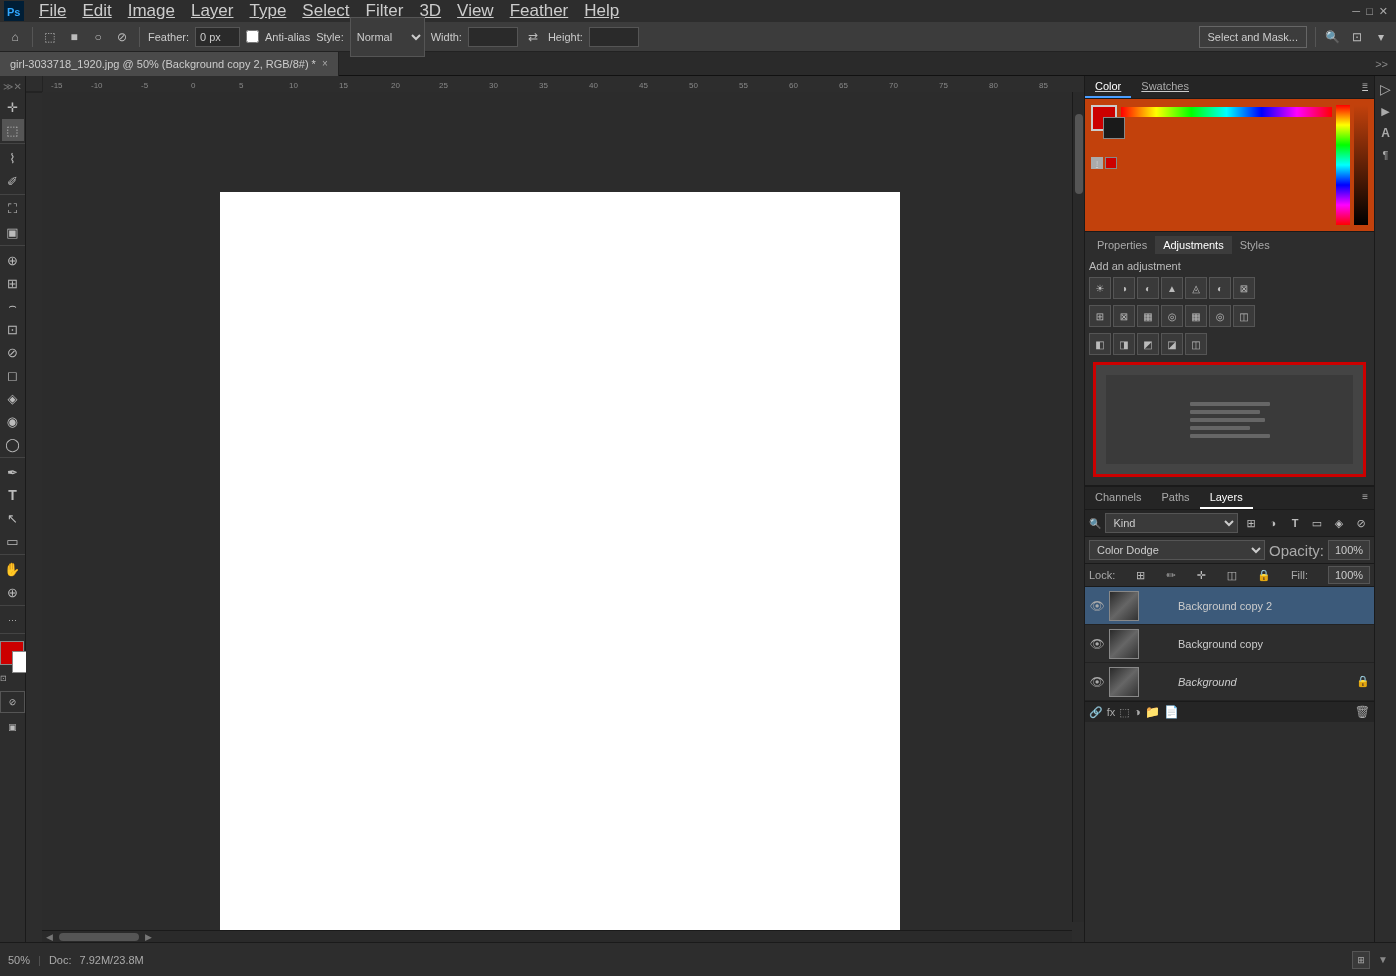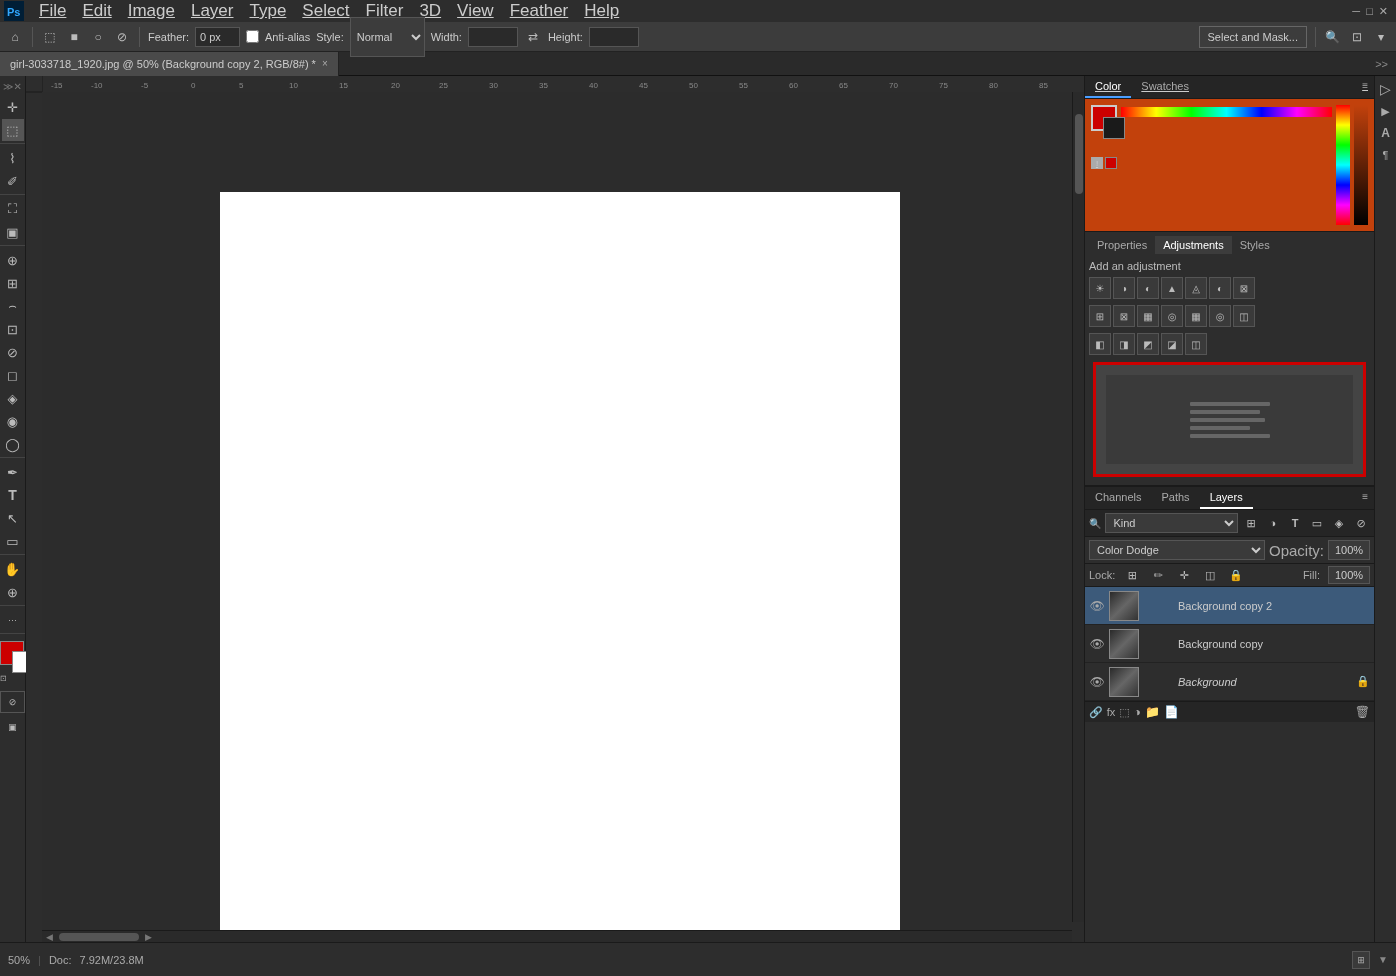--- a/index.html
+++ b/index.html
@@ -373,21 +373,21 @@
       color: #ccc;
       font-size: 11px;
       width: 42px;
       height: 20px;
       text-align: center;
     }
     .lock-row {
       display: flex;
       align-items: center;
       padding: 2px 4px;
-      gap: 8px;
+      gap: 20px;
       border-bottom: 1px solid #1a1a1a;
     }
     .lock-label { color: #aaa; font-size: 11px; }
     .fill-label { color: #aaa; font-size: 11px; margin-left: auto; }
     .fill-value {
       background: #3a3a3a;
       border: 1px solid #555;
       color: #ccc;
       font-size: 11px;
       width: 42px;

